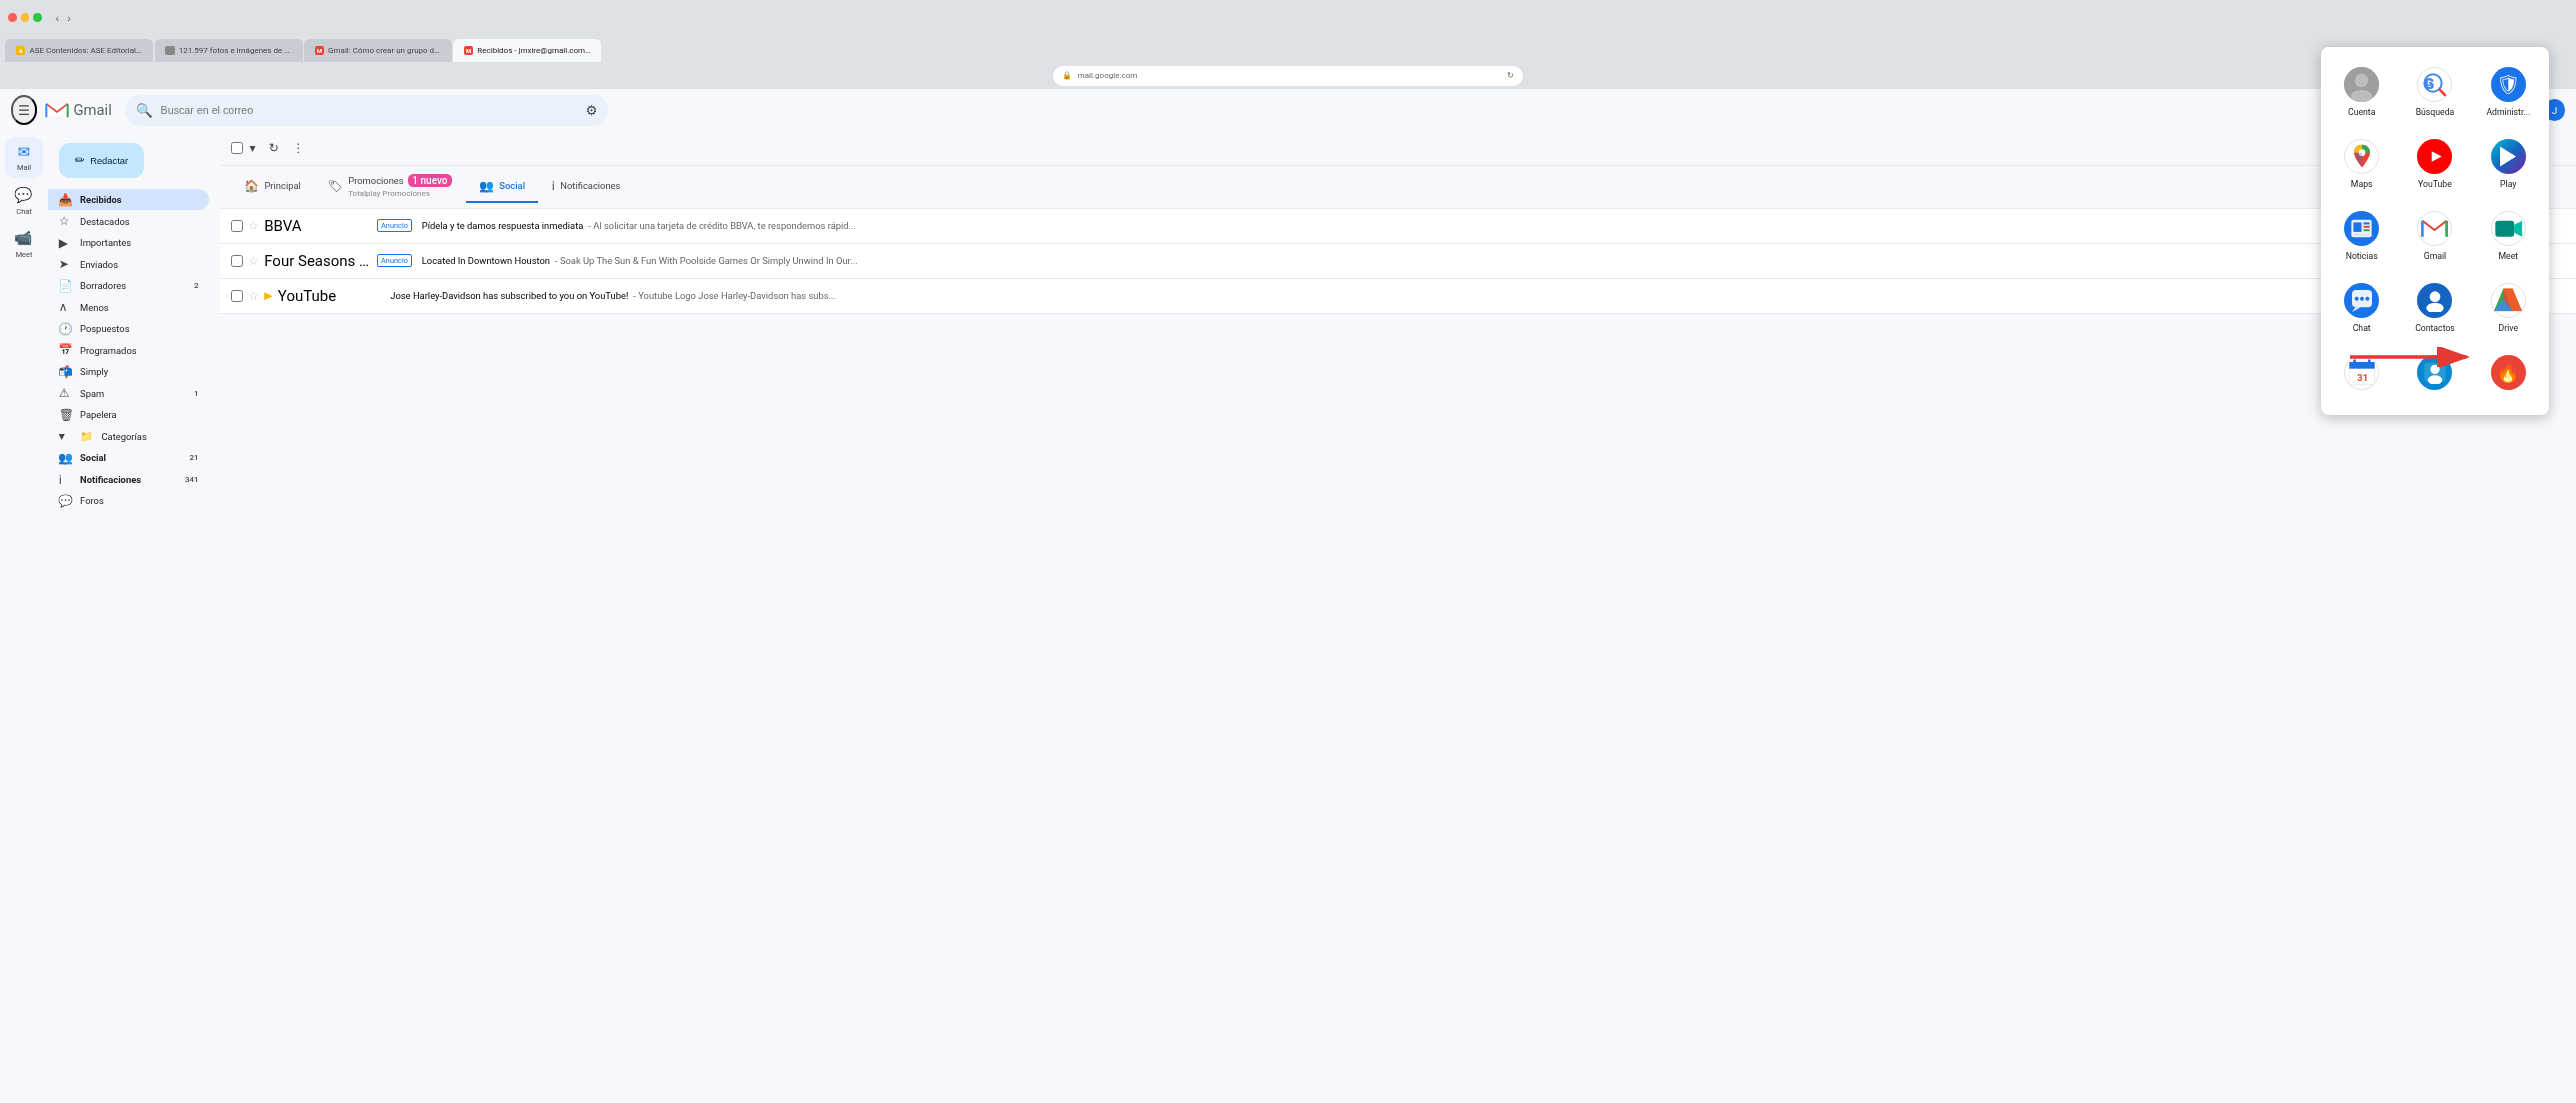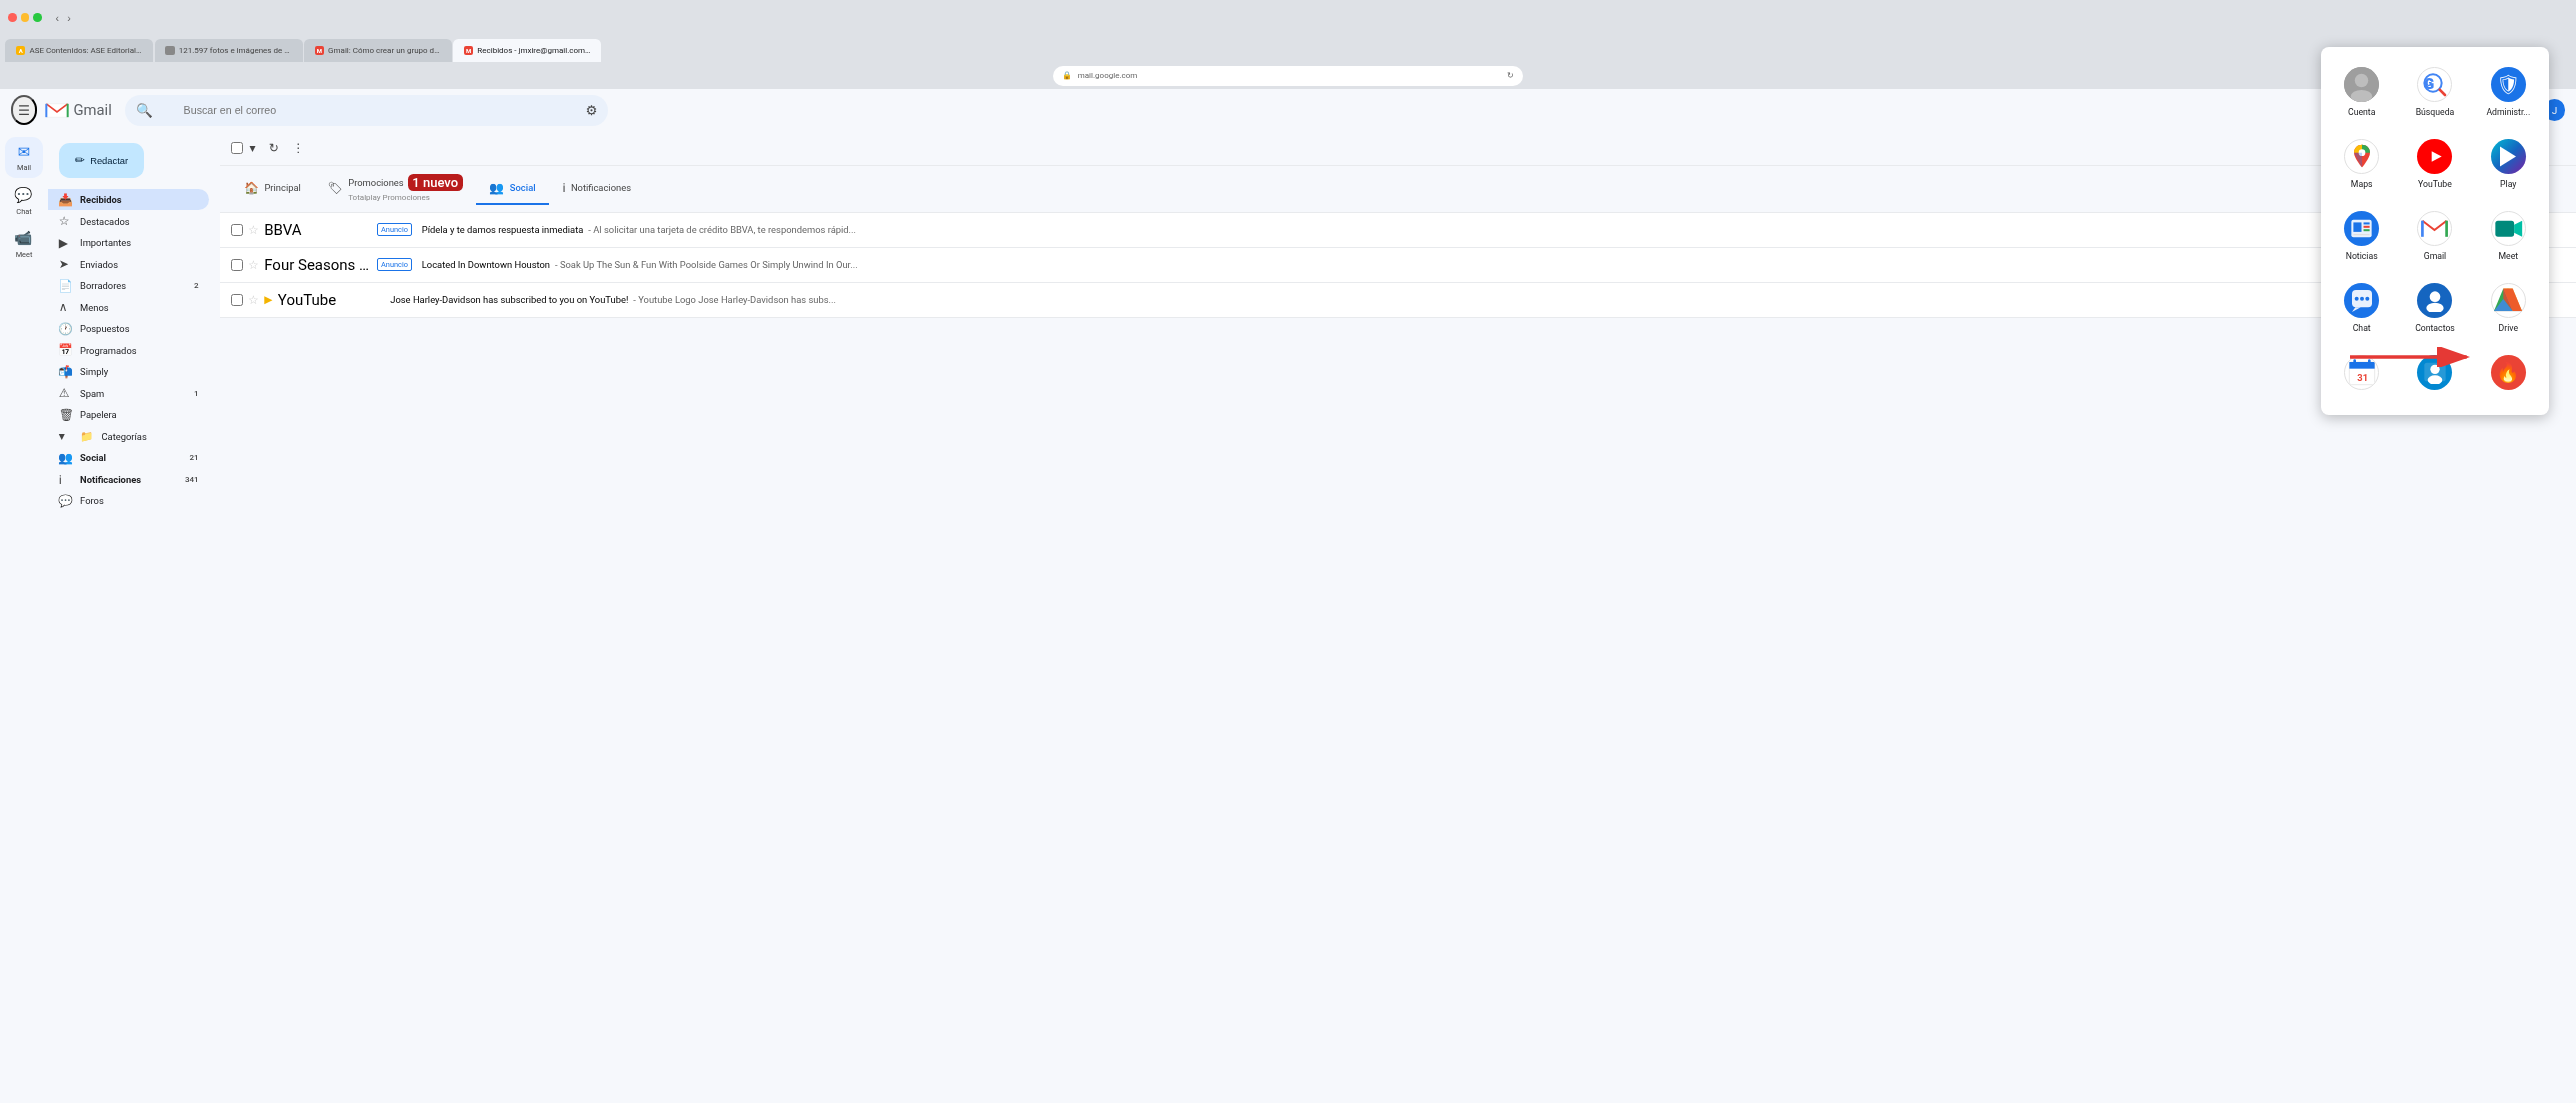--- a/index.html
+++ b/index.html
@@ -24,21 +24,21 @@
     .address-bar span { color: #666; font-size: 8px; }
     .address-text { color: #202124; font-size: 8.7px; }
     .nav-btn { background: none; border: none; color: #666; font-size: 10.7px; cursor: pointer; padding: 2.7px; }
 
     
     .gmail-header { background: #f6f8fc; height: 43px; display: flex; align-items: center; padding: 0 10.7px; gap: 8px; border-bottom: 0.7px solid transparent; }
     .menu-icon { font-size: 13.4px; color: #444; cursor: pointer; padding: 5.4px; border-radius: 50%; }
     .gmail-logo { display: flex; align-items: center; gap: 4px; margin-right: 5.4px; }
     .gmail-logo-text { font-size: 14.8px; color: #5f6368; font-weight: 400; }
     .search-bar { flex: 1; max-width: 483px; background: #eaf1fb; border-radius: 16px; display: flex; align-items: center; padding: 0 10.7px; height: 31px; gap: 8px; }
-    .search-bar input { background: none; border: none; outline: none; font-size: 10.7px; color: #202124; flex: 1; margin-left: 23px; }
+    .search-bar input { background: none; border: none; outline: none; font-size: 10.7px; color: #202124; flex: 1; }
     .search-icon { color: #444; font-size: 13.4px; }
     .tune-icon { color: #444; font-size: 13.4px; cursor: pointer; }
     .header-actions { display: flex; align-items: center; gap: 5.4px; margin-left: auto; }
     .status-badge { display: flex; align-items: center; gap: 2.7px; font-size: 9.4px; cursor: pointer; padding: 2.7px 5.4px; border-radius: 10.7px; }
     .status-dot { width: 6.7px; height: 6.7px; border-radius: 50%; background: #0f9d58; }
     .icon-btn { background: none; border: none; cursor: pointer; font-size: 13.4px; color: #444; padding: 5.4px; border-radius: 50%; }
     .avatar { width: 21.5px; height: 21.5px; border-radius: 50%; background: #1a73e8; display: flex; align-items: center; justify-content: center; color: white; font-size: 9.4px; cursor: pointer; }
 
     
     .sidebar { width: 172px; padding: 5.4px 0; overflow-y: auto; flex-shrink: 0; }
@@ -51,21 +51,21 @@
     .sidebar-item .label { font-size: 9.4px; }
 
     
     .main-content { flex: 1; display: flex; flex-direction: column; overflow: hidden; }
     .toolbar { display: flex; align-items: center; gap: 5.4px; padding: 5.4px 10.7px; border-bottom: 0.7px solid #e8eaed; background: #f6f8fc; }
     .toolbar-btn { background: none; border: none; cursor: pointer; font-size: 12px; color: #444; padding: 4px; border-radius: 2.7px; }
     .tabs-bar { display: flex; align-items: center; padding: 0 10.7px; border-bottom: 0.7px solid #e8eaed; background: #f6f8fc; }
     .email-tab { display: flex; align-items: center; gap: 5.4px; padding: 8px 13.4px; cursor: pointer; color: #444; font-size: 9.4px; border-bottom: 2px solid transparent; position: relative; }
     .email-tab.active { color: #1a73e8; border-bottom-color: #1a73e8; font-weight: 500; }
     .email-tab-icon { font-size: 12px; }
-    .new-badge { background: #b91c1c; color: white; font-size: 13px; padding: 1.3px 4.7px; border-radius: 5.4px; font-weight: 500; }
+    .new-badge { background: #ec4899; color: white; font-size: 10px; padding: 1.3px 4.7px; border-radius: 5.4px; font-weight: 500; }
     .tab-subtitle { font-size: 8px; color: #888; }
     .email-list { flex: 1; overflow-y: auto; }
     .email-row { display: flex; align-items: center; gap: 5.4px; padding: 5.4px 10.7px; border-bottom: 0.7px solid #e8eaed; cursor: pointer; background: white; height: 35px; }
     .email-checkbox { width: 12px; height: 12px; flex-shrink: 0; }
     .email-star { font-size: 12px; color: #ccc; cursor: pointer; flex-shrink: 0; }
     .email-important { color: #f4b400; font-size: 10.7px; flex-shrink: 0; }
     .email-sender { width: 107px; flex-shrink: 0; font-size: 15px; overflow: hidden; white-space: nowrap; text-overflow: ellipsis; }
     .email-ad-badge { border: 0.7px solid #1a73e8; color: #1a73e8; font-size: 7.4px; padding: 0.7px 3.4px; border-radius: 2px; margin-right: 4px; flex-shrink: 0; }
     .email-content { flex: 1; overflow: hidden; white-space: nowrap; text-overflow: ellipsis; font-size: 9.4px; display: flex; gap: 5px; }
     .email-subject { font-size: 9.4px; }

